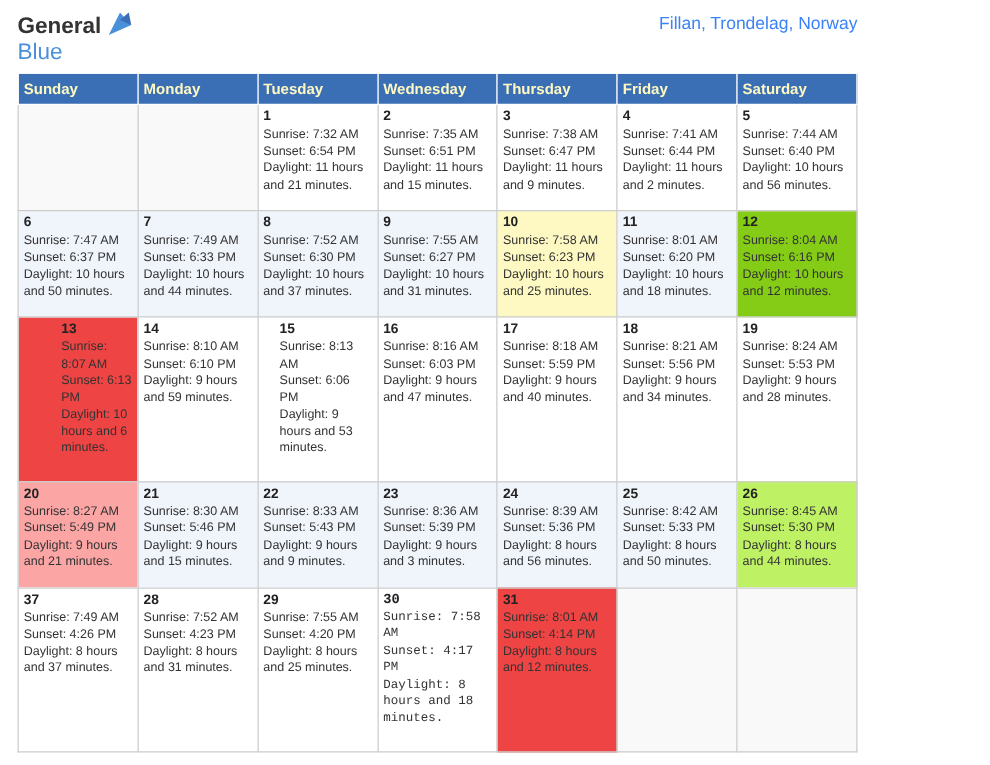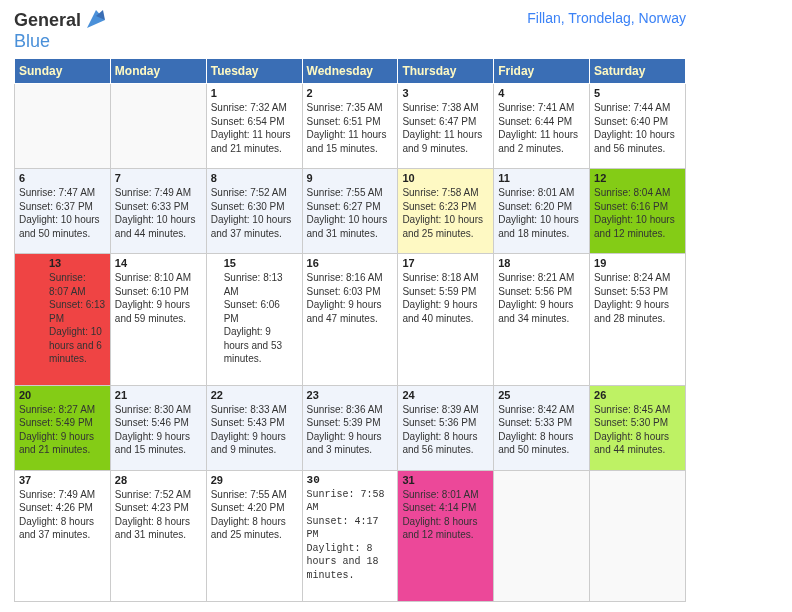--- a/index.html
+++ b/index.html
@@ -209,21 +209,21 @@
           <td style="background: rgb(255, 255, 255);">
             <span class="day-num">18</span>
             <div class="day-info">Sunrise: 8:21 AM<br>Sunset: 5:56 PM<br>Daylight: 9 hours and 34 minutes.</div>
           </td>
           <td style="background: rgb(255, 255, 255);">
             <span class="day-num">19</span>
             <div class="day-info">Sunrise: 8:24 AM<br>Sunset: 5:53 PM<br>Daylight: 9 hours and 28 minutes.</div>
           </td>
         </tr>
         <tr>
-          <td style="background: #84cc16; margin-left: 15px;">
+          <td style="background: #fca5a5; margin-left: 15px;">
             <span class="day-num">20</span>
             <div class="day-info">Sunrise: 8:27 AM<br>Sunset: 5:49 PM<br>Daylight: 9 hours and 21 minutes.</div>
           </td>
           <td style="background: rgb(240, 244, 251);">
             <span class="day-num">21</span>
             <div class="day-info">Sunrise: 8:30 AM<br>Sunset: 5:46 PM<br>Daylight: 9 hours and 15 minutes.</div>
           </td>
           <td style="background: rgb(240, 244, 251);">
             <span class="day-num">22</span>
             <div class="day-info">Sunrise: 8:33 AM<br>Sunset: 5:43 PM<br>Daylight: 9 hours and 9 minutes.</div>
@@ -255,21 +255,21 @@
             <div class="day-info">Sunrise: 7:52 AM<br>Sunset: 4:23 PM<br>Daylight: 8 hours and 31 minutes.</div>
           </td>
           <td style="background: rgb(255, 255, 255);">
             <span class="day-num">29</span>
             <div class="day-info">Sunrise: 7:55 AM<br>Sunset: 4:20 PM<br>Daylight: 8 hours and 25 minutes.</div>
           </td>
           <td style="background: rgb(255, 255, 255); font-family: Liberation Mono, monospace;">
             <span class="day-num">30</span>
             <div class="day-info">Sunrise: 7:58 AM<br>Sunset: 4:17 PM<br>Daylight: 8 hours and 18 minutes.</div>
           </td>
-          <td style="background: #ec4899;">
+          <td style="background: #ef4444;">
             <span class="day-num">31</span>
             <div class="day-info">Sunrise: 8:01 AM<br>Sunset: 4:14 PM<br>Daylight: 8 hours and 12 minutes.</div>
           </td>
           <td class="empty-cell" style="background: rgb(249, 249, 249);"></td>
           <td class="empty-cell" style="background: rgb(249, 249, 249);"></td>
         </tr>
       </tbody>
   </table>
 </div>
 

